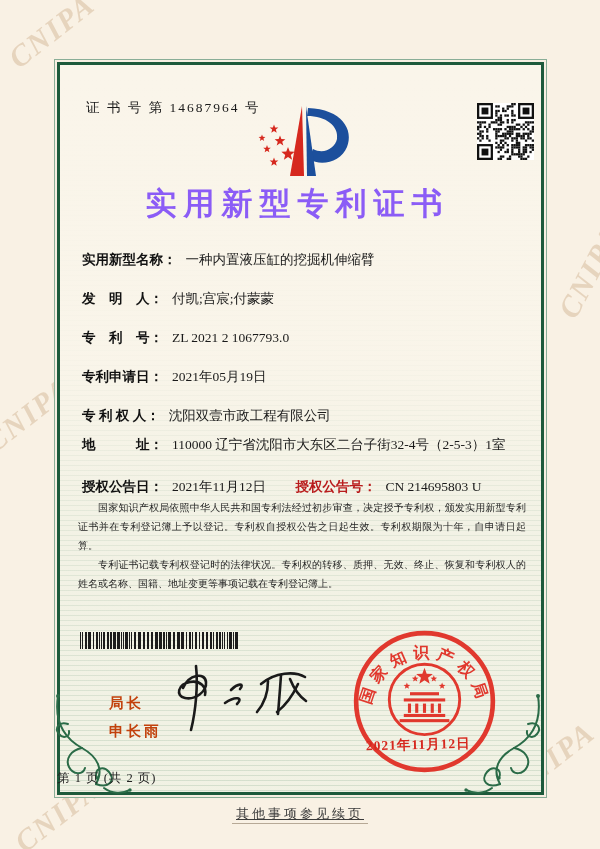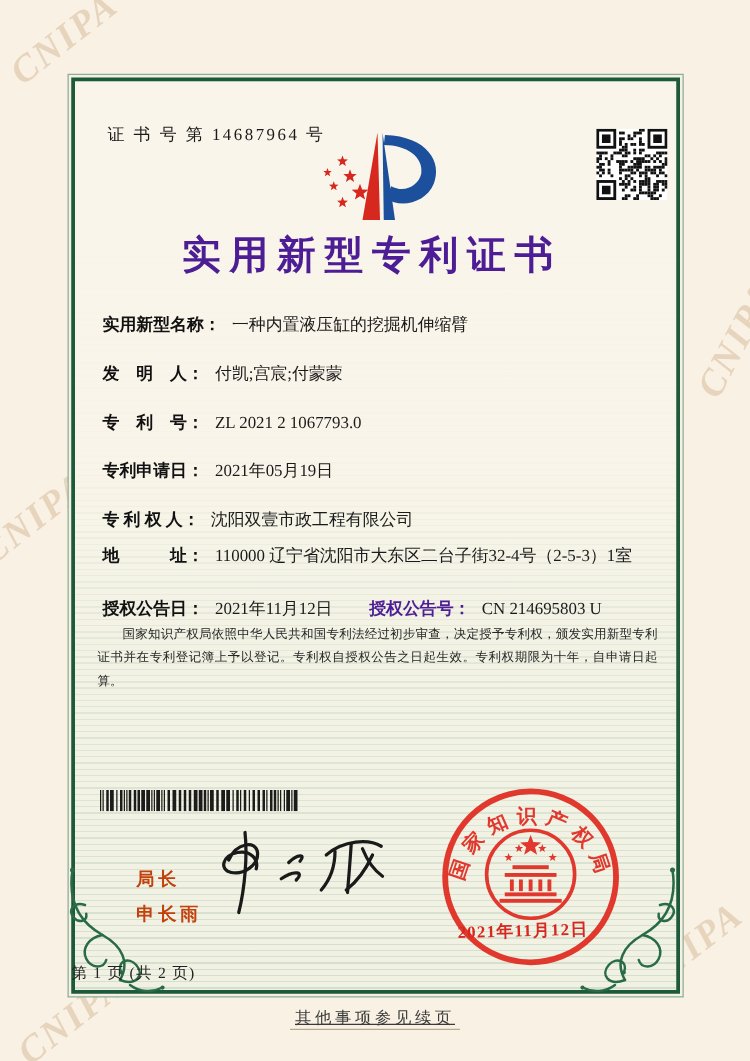--- a/index.html
+++ b/index.html
@@ -24,27 +24,27 @@
         rgba(243,242,230,.55) 62%, rgba(233,239,226,.18) 100%),
       repeating-linear-gradient(180deg, rgba(118,160,128,.28) 0px, rgba(118,160,128,.28) 1px,
         rgba(255,255,255,0) 1px, rgba(255,255,255,0) 5px),
       #f2f2e4;
   }
   .cert-number{position:absolute;left:86px;top:99px;font-size:13.5px;letter-spacing:2px;color:#1a1a1a;}
   .logo{position:absolute;left:250px;top:96px;}
   .qr{position:absolute;left:477px;top:103px;}
   .title{
     position:absolute;left:57px;top:183px;width:481px;text-align:center;
-    font-size:31px;font-weight:bold;letter-spacing:7px;color:#4c1d95;
+    font-size:31px;font-weight:bold;letter-spacing:7px;color:#8b5cf6;
   }
   .row{position:absolute;left:82px;width:445px;font-size:13.5px;line-height:1.45;}
   .row .lab{font-weight:600;color:#111;}
   .row .val{margin-left:9px;color:#1a1a1a;}
   .row .val.addr{display:inline-block;width:346px;vertical-align:top;}
-  .row .lab2{font-weight:600;color:#4c1d95;margin-left:26px;}
+  .row .lab2{font-weight:600;color:#b91c1c;margin-left:26px;}
   .paras{position:absolute;left:78px;top:498px;width:448px;}
   .paras p{
     margin:0;font-size:10px;line-height:19px;text-indent:2em;
     text-align:justify;color:#262626;
   }
   .barcode{position:absolute;left:80px;top:632px;}
   .director{position:absolute;left:85px;top:694px;font-size:14.5px;font-weight:bold;letter-spacing:3px;color:#c2410c;margin-left:24px;}
   .director div{margin-bottom:9px;}
   .signature{position:absolute;left:155px;top:660px;}
   .seal{position:absolute;left:352px;top:629px;opacity:.9;}
@@ -348,20 +348,21 @@
 <div class="row" style="top:435px;">
   <span class="lab">地　　　址：</span><span class="val addr">110000 辽宁省沈阳市大东区二台子街32-4号（2-5-3）1室</span>
 </div>
 <div class="row" style="top:477px;">
   <span class="lab">授权公告日：</span><span class="val">2021年11月12日</span>
   <span class="lab2">授权公告号：</span><span class="val">CN 214695803 U</span>
 </div>
 
 <div class="paras">
   <p>国家知识产权局依照中华人民共和国专利法经过初步审查，决定授予专利权，颁发实用新型专利证书并在专利登记簿上予以登记。专利权自授权公告之日起生效。专利权期限为十年，自申请日起算。</p>
+  <p>专利证书记载专利权登记时的法律状况。专利权的转移、质押、无效、终止、恢复和专利权人的姓名或名称、国籍、地址变更等事项记载在专利登记簿上。</p>
 </div>
 
 <svg class="barcode" id="barcode-svg" width="162" height="17" viewBox="0 0 162 17">
     <rect x="0" y="0" width="1" height="17" fill="#1c1c1c"></rect>
     <rect x="2" y="0" width="1" height="17" fill="#1c1c1c"></rect>
     <rect x="5" y="0" width="2" height="17" fill="#1c1c1c"></rect>
     <rect x="8" y="0" width="3" height="17" fill="#1c1c1c"></rect>
     <rect x="13" y="0" width="1" height="17" fill="#1c1c1c"></rect>
     <rect x="16" y="0" width="2" height="17" fill="#1c1c1c"></rect>
     <rect x="19" y="0" width="1" height="17" fill="#1c1c1c"></rect>

